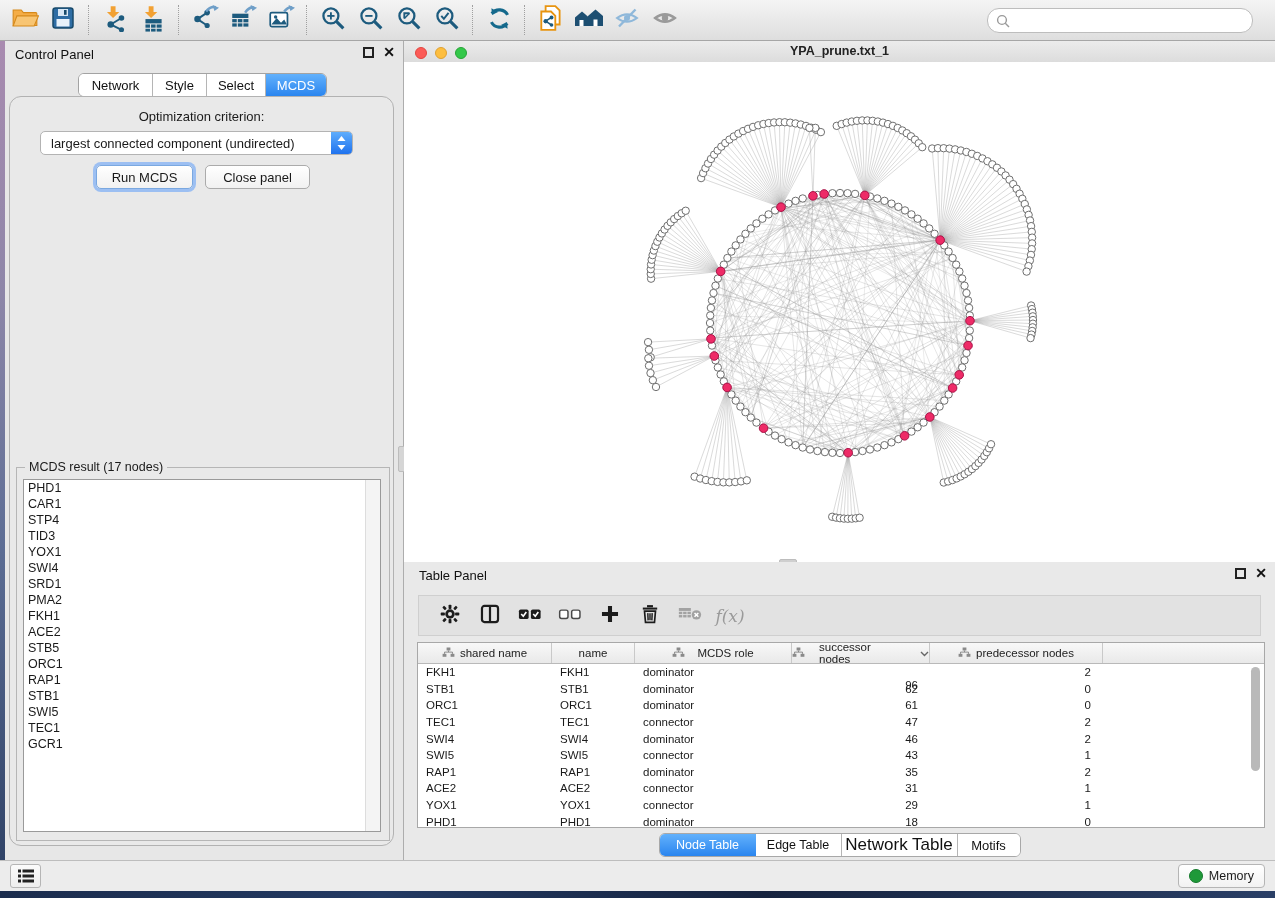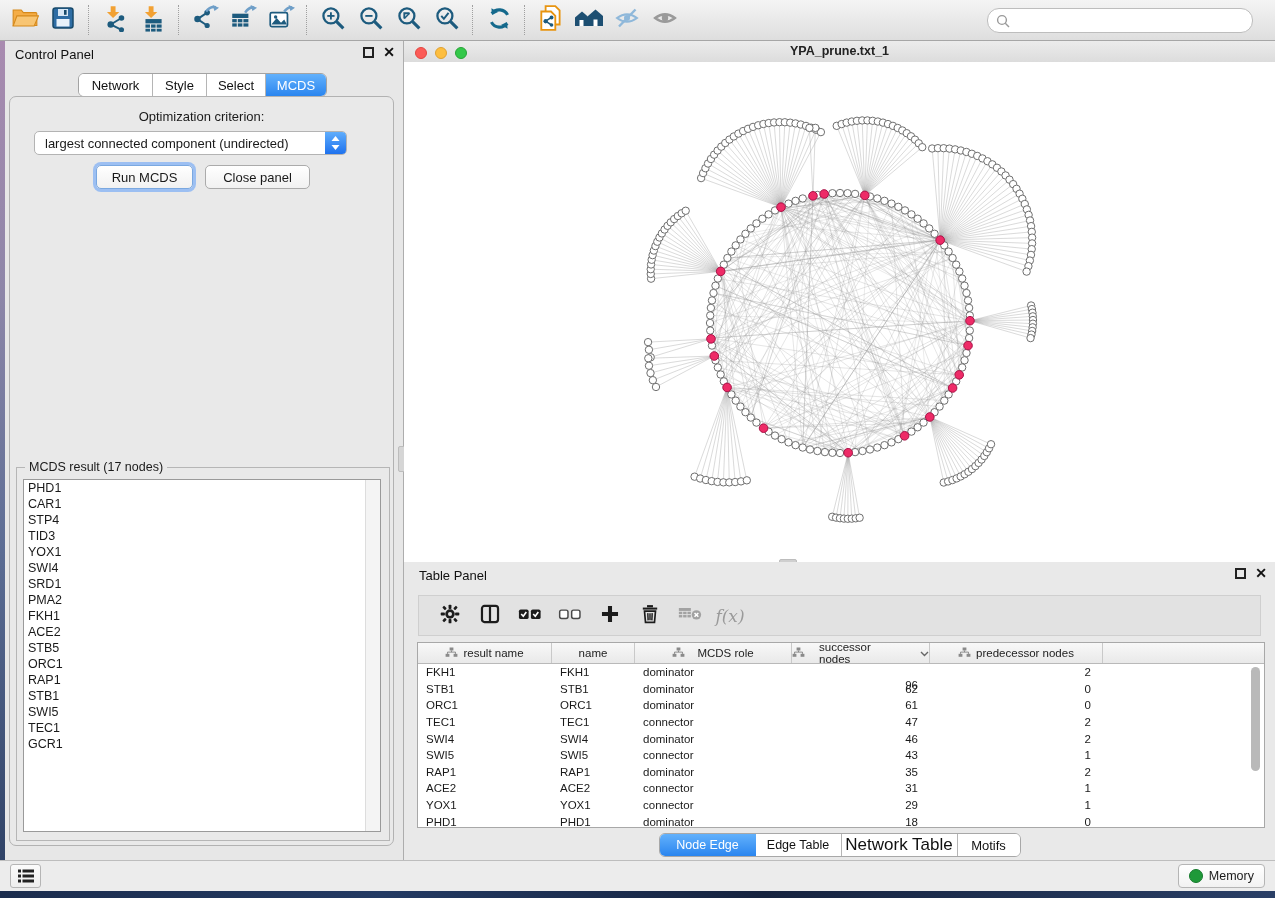--- a/index.html
+++ b/index.html
@@ -26,23 +26,23 @@
   .win-icons{position:absolute;right:8px;top:6px;display:flex;gap:9px;align-items:center;}
   .float-icon{width:11px;height:11px;border:2px solid #222;box-sizing:border-box;display:inline-block;}
   .close-icon{font-size:14px;font-weight:bold;color:#111;line-height:11px;}
   #cp-tabs{position:absolute;left:73px;top:32px;height:22px;display:flex;border:1px solid #a3a3a3;
     border-radius:6px;background:#fff;overflow:hidden;}
   .seg{display:flex;align-items:center;justify-content:center;font-size:13px;height:22px;box-sizing:border-box;
     border-right:1px solid #b5b5b5;background:#fff;color:#111;}
   .seg:last-child{border-right:none;}
   .seg.active{background:linear-gradient(#62b1fc,#2a85ef);color:#fff;border-right:none;}
   #cp-inner{position:absolute;left:4px;top:55px;width:385px;height:750px;background:#e9e9e9;
-    border:1px solid #b2b2b2;border-radius:7px;box-sizing:border-box;}
+    border:1px solid #b2b2b2;border-radius:12px;box-sizing:border-box;}
   #opt-label{position:absolute;left:0;top:12px;width:100%;text-align:center;font-size:13px;}
-  #criterion-select{position:absolute;left:24px;top:34px;width:313px;height:24px;background:#fff;
+  #criterion-select{position:absolute;left:30px;top:34px;width:313px;height:24px;background:#fff;
     border:1px solid #b3b3b3;border-radius:5px;box-sizing:border-box;display:flex;align-items:center;}
   #criterion-value{flex:1;font-size:13px;padding-left:10px;white-space:nowrap;overflow:hidden;}
   #criterion-stepper{width:21px;height:22px;border-radius:0 4px 4px 0;background:linear-gradient(#5fadfc,#1f72ee);
     display:flex;flex-direction:column;align-items:center;justify-content:center;gap:2px;}
   .btn{position:absolute;height:24px;background:linear-gradient(#ffffff,#f1f1f1);border:1px solid #ababab;
     border-radius:5px;font-size:13px;display:flex;align-items:center;justify-content:center;box-sizing:border-box;}
   #run-btn{left:86px;top:68px;width:97px;box-shadow:0 0 0 3px rgba(92,156,250,.55);border-color:#7aa8e0;}
   #closepanel-btn{left:195px;top:68px;width:105px;}
   #result-group{position:absolute;left:6px;top:370px;width:372px;height:372px;border:1px solid #b6b6b6;}
   #result-title{position:absolute;left:8px;top:-8px;background:#e9e9e9;padding:0 4px;font-size:12.5px;}
@@ -1106,21 +1106,21 @@
       <div id="nt-header">
           <div class="hcell" style="width: 134px;">
             <span><svg width="13" height="11" viewBox="0 0 13 11">
                 <g fill="#8a8a8a">
                   <rect x="4.6" y="0.5" width="3.8" height="3"></rect>
                   <rect x="0.6" y="6.8" width="3.8" height="3"></rect>
                   <rect x="8.6" y="6.8" width="3.8" height="3"></rect>
                 </g>
                 <path d="M6.5 3.5 v1.6 M2.5 6.8 V5.1 h8 v1.7" fill="none" stroke="#8a8a8a"></path>
               </svg></span>
-            <span>result name</span>
+            <span>shared name</span>
           </div>
           <div class="hcell" style="width: 83px;">
             <span>name</span>
           </div>
           <div class="hcell" style="width: 157px; gap: 12px;">
             <span><svg width="13" height="11" viewBox="0 0 13 11">
                 <g fill="#8a8a8a">
                   <rect x="4.6" y="0.5" width="3.8" height="3"></rect>
                   <rect x="0.6" y="6.8" width="3.8" height="3"></rect>
                   <rect x="8.6" y="6.8" width="3.8" height="3"></rect>
@@ -1224,21 +1224,21 @@
             <div class="cell txt" style="width: 134px;">PHD1</div>
             <div class="cell txt" style="width: 83px;">PHD1</div>
             <div class="cell txt" style="width: 157px;">dominator</div>
             <div class="cell num" style="width: 138px;">18</div>
             <div class="cell num" style="width: 173px;">0</div>
           </div>
         </div>
       <div id="nt-scroll"></div>
     </div>
     <div id="tp-tabs">
-        <div class="seg active" style="width: 96px; font-size: 12.5px;">Node Edge</div>
+        <div class="seg active" style="width: 96px; font-size: 12.5px;">Node Table</div>
         <div class="seg" style="width: 86px; font-size: 12.5px;">Edge Table</div>
         <div class="seg" style="width: 116px; font-size: 17px;">Network Table</div>
         <div class="seg" style="width: 62px; font-size: 13px;">Motifs</div>
       </div>
   </div>
 
   <div id="status-bar">
     <div id="list-btn">
       <svg width="18" height="16" viewBox="0 0 18 16">
         <g fill="#222">

